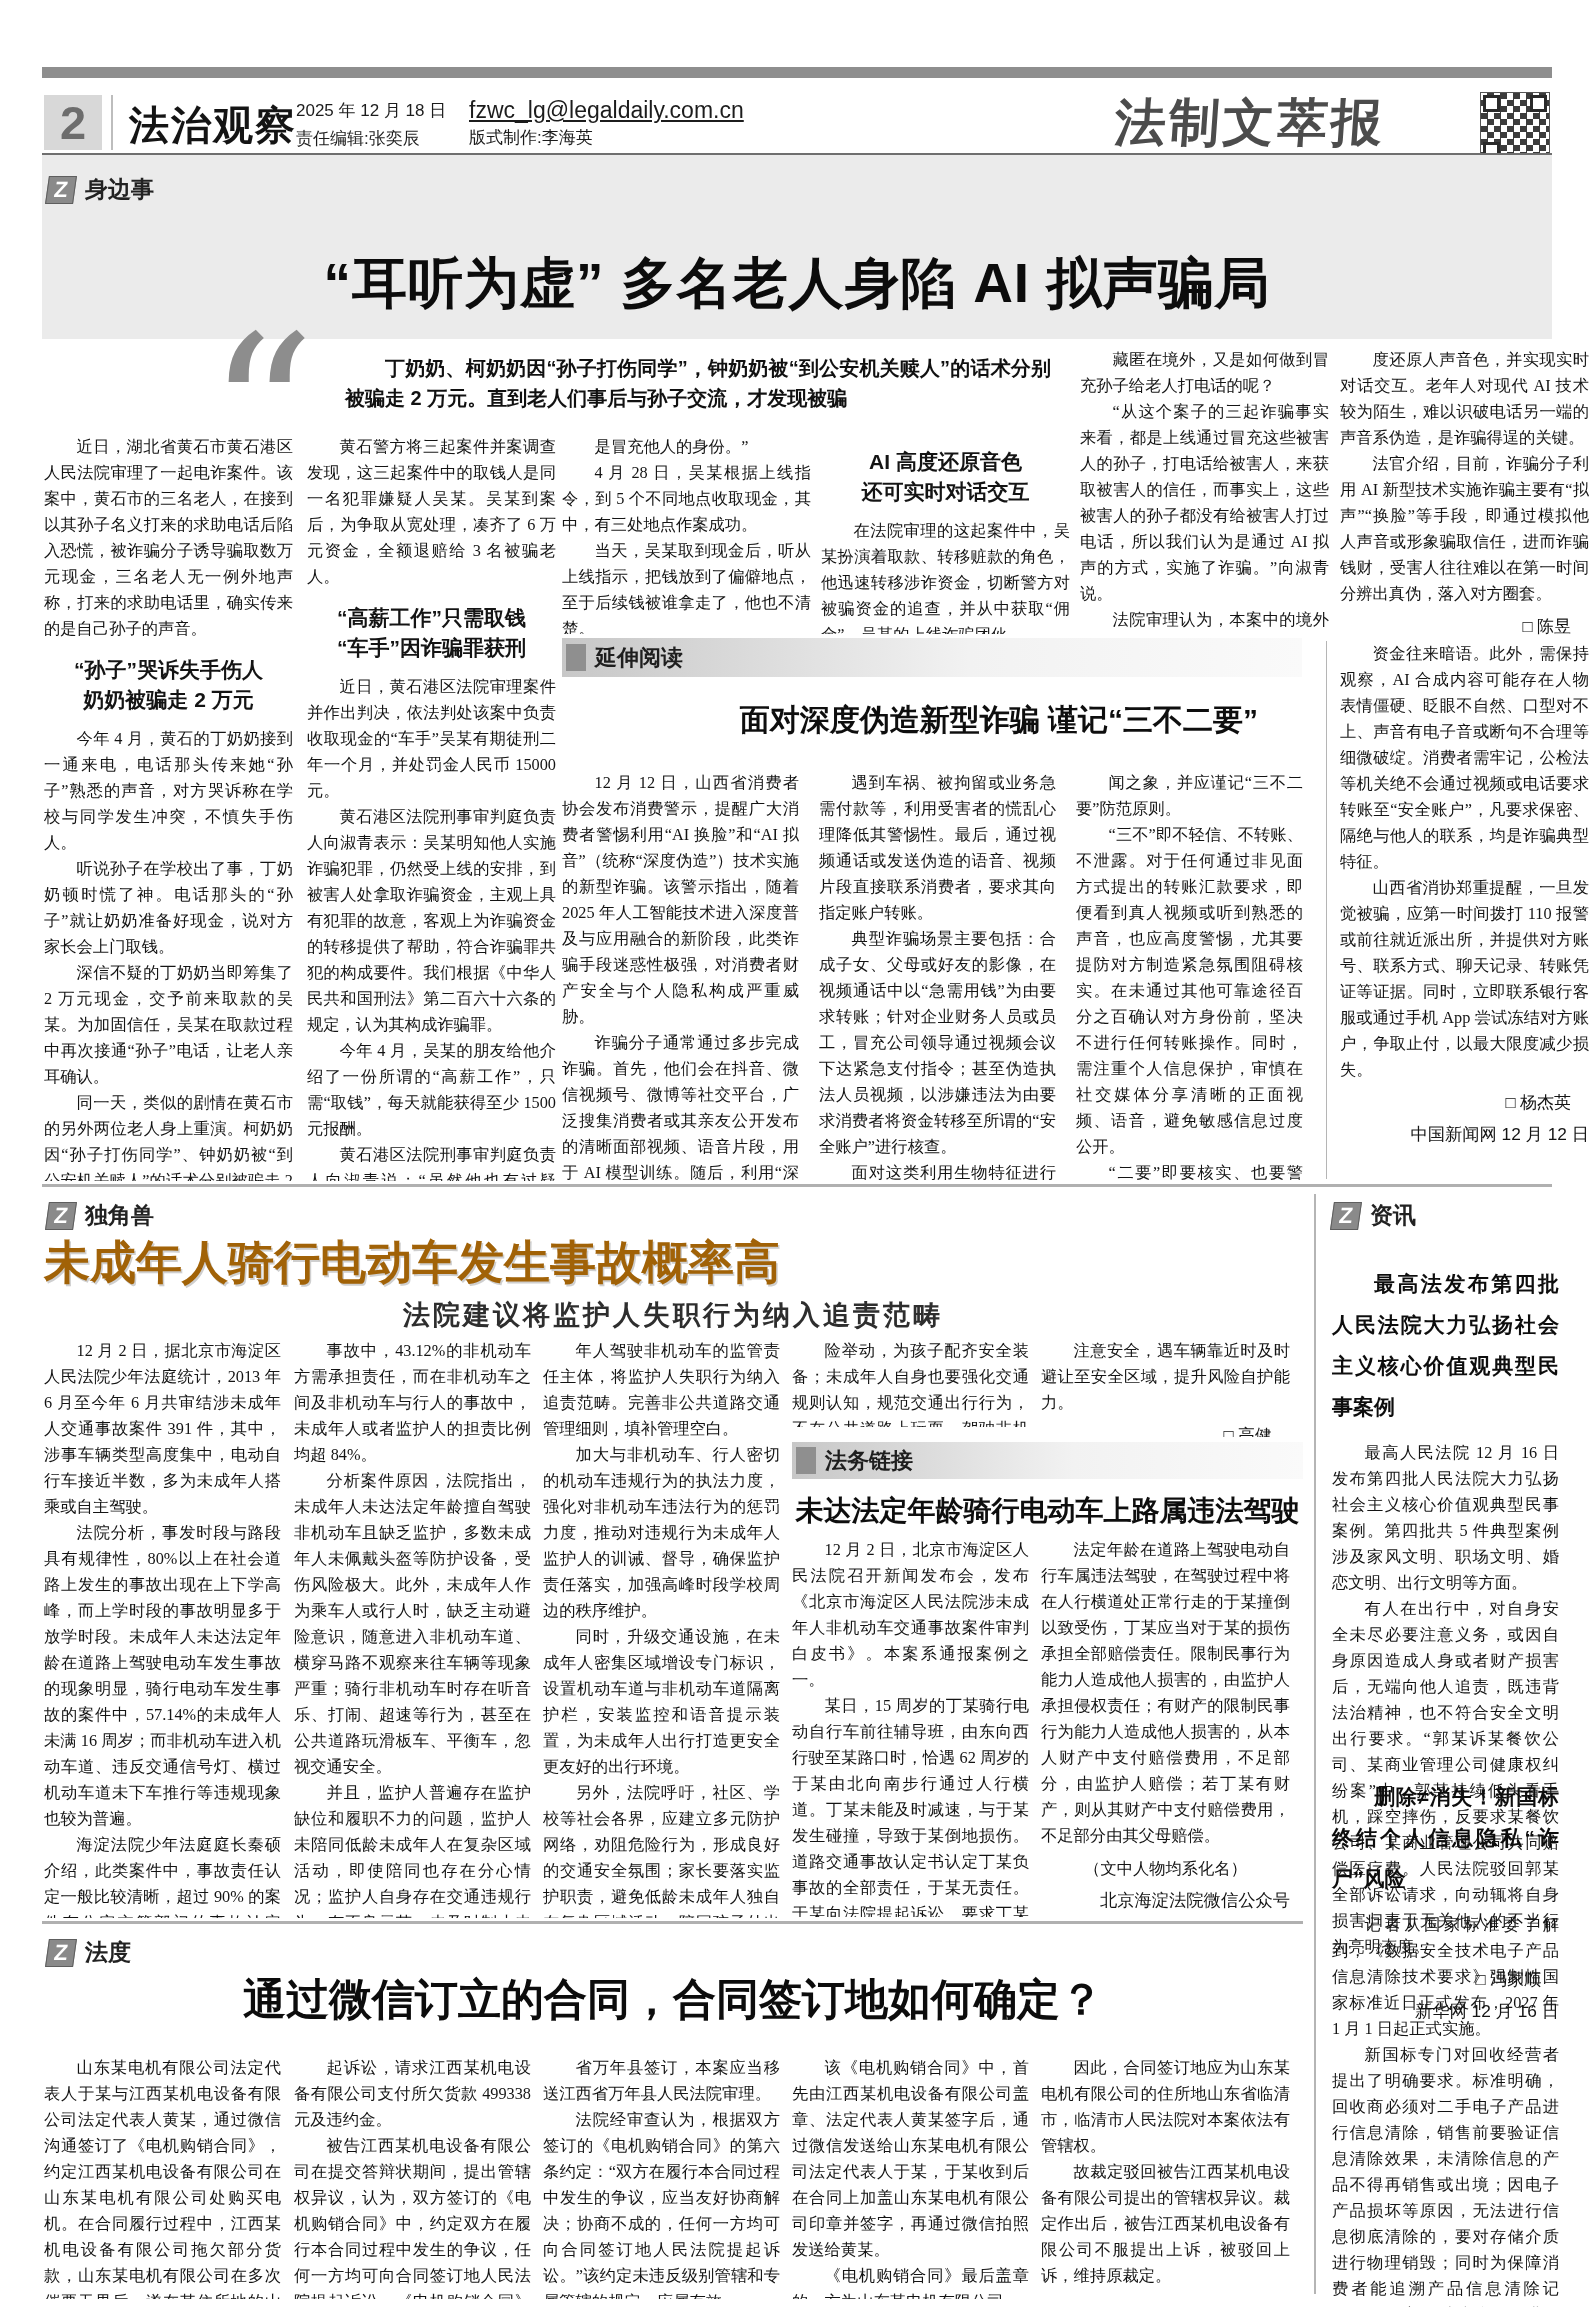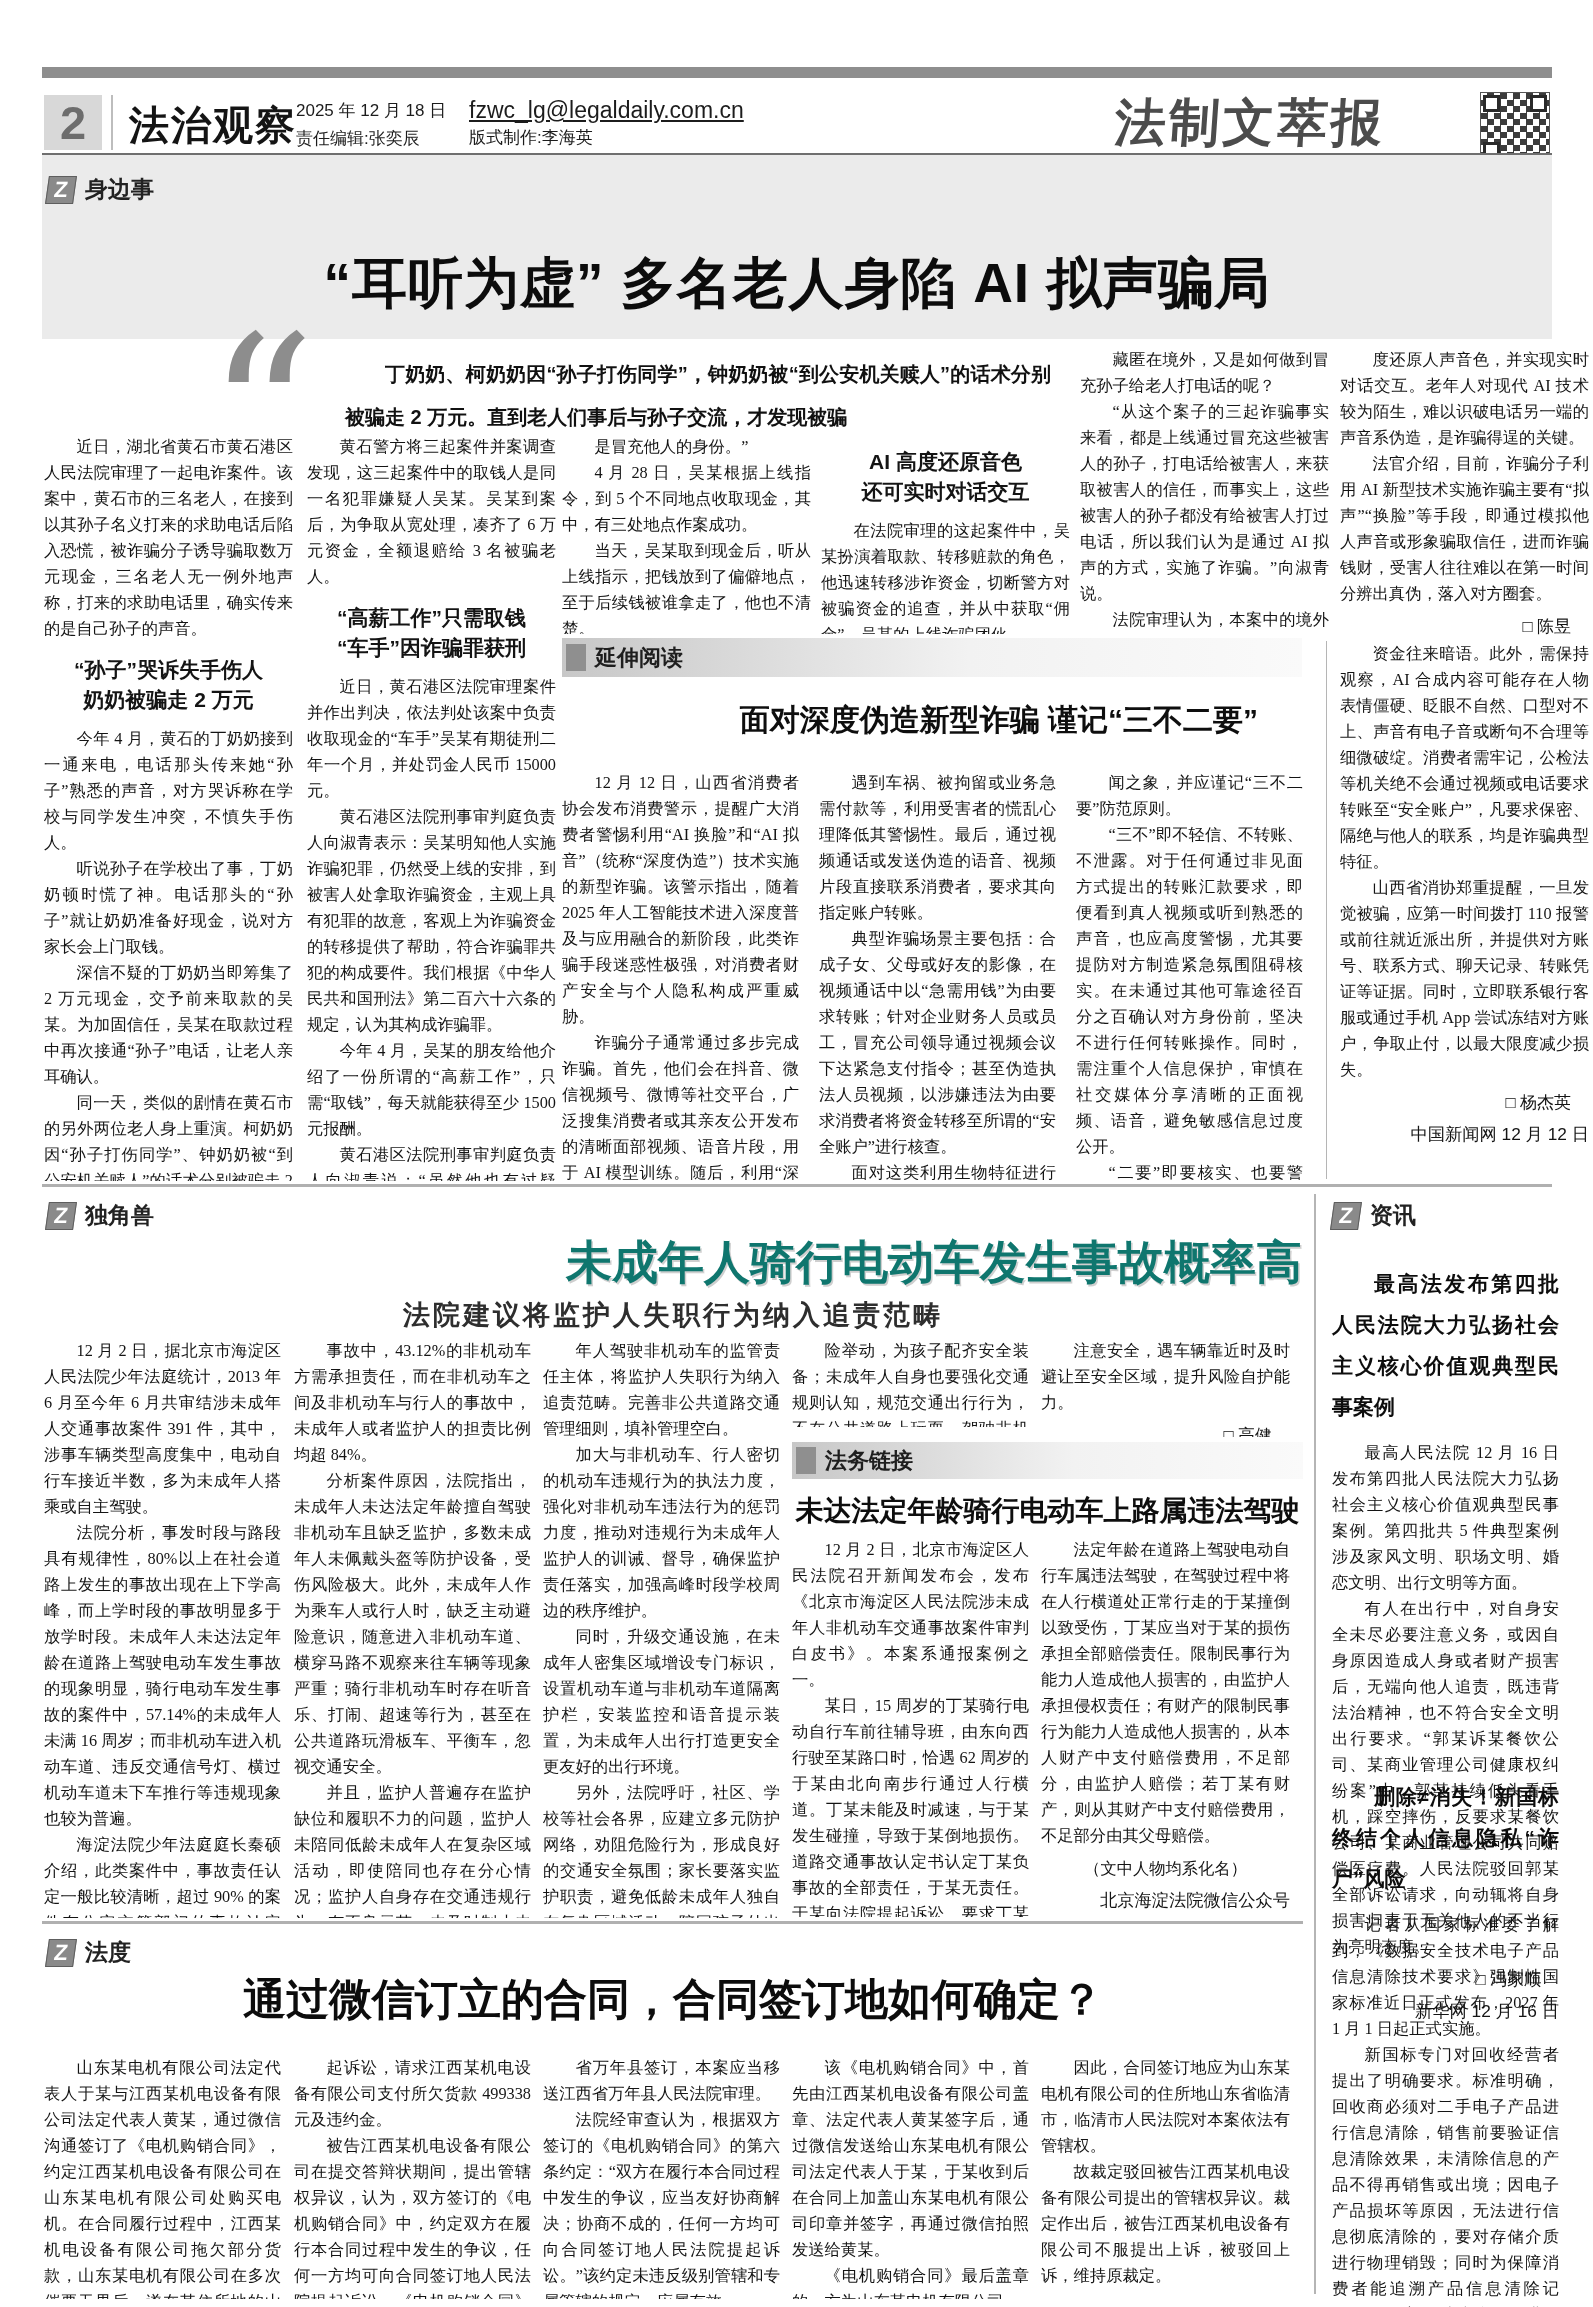--- a/index.html
+++ b/index.html
@@ -26,29 +26,29 @@
   
   .sec-label{display:flex;align-items:center;gap:10px;}
   .z-icon{width:28px;height:28px;background:#8a8a8a;border:1.5px solid #5e5e5e;color:#fff;
           font-family:"Liberation Sans",sans-serif;font-weight:900;font-size:22px;
           display:flex;align-items:center;justify-content:center;transform:skewX(-8deg);}
   .sec-label span.txt{font-family:"Liberation Sans",sans-serif;font-weight:900;font-size:23px;color:#222;}
   
   .headline1{font-family:"Liberation Sans",sans-serif;font-weight:900;font-size:55px;
              text-align:center;letter-spacing:1px;color:#0c0c0c;}
   .headline2{font-family:"Liberation Sans",sans-serif;font-weight:900;font-size:46px;
-             text-align:right;color:#0f766e;text-shadow:1.5px 1.5px 0 #cfcfcf;}
+             text-align:left;color:#a16207;text-shadow:1.5px 1.5px 0 #cfcfcf;}
   .headline2-sub{font-family:"Liberation Sans",sans-serif;font-weight:600;font-size:27px;
              text-align:center;color:#2e2e2e;letter-spacing:3px;}
   .headline3{font-family:"Liberation Sans",sans-serif;font-weight:900;font-size:43px;
              text-align:center;color:#0c0c0c;}
   
   .quote-mark{font-family:"DejaVu Serif",serif;font-size:212px;line-height:148px;color:#8d8d8d;}
   .quote-text{font-family:"Liberation Sans",sans-serif;font-weight:bold;font-size:20px;
-              line-height:43px;text-align:justify;text-indent:2em;color:#111;}
+              line-height:30px;text-align:justify;text-indent:2em;color:#111;}
   
   .col{font-size:16.3px;line-height:26px;text-align:justify;overflow:hidden;}
   .col p{margin:0;text-indent:2em;}
   .sub-h{font-family:"Liberation Sans",sans-serif;font-weight:900;text-align:center;
          font-size:21px;line-height:30px;margin:13px 0 11px 0;text-indent:0;white-space:pre-line;}
   .by{text-align:right;padding-right:18px;margin-top:7px;font-size:17px;}
   .src{text-align:right;font-family:"Liberation Sans",sans-serif;font-size:17.3px;margin-top:5px;}
   .note{text-align:center;margin-top:7px;font-size:16.3px;}
   
   .read-bar{display:flex;align-items:center;gap:9px;padding-left:4px;

